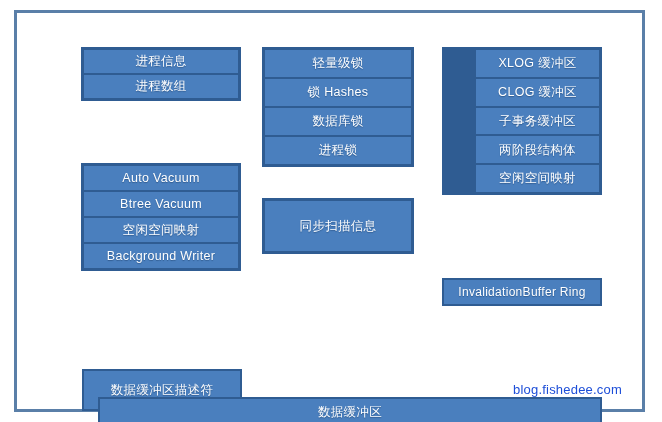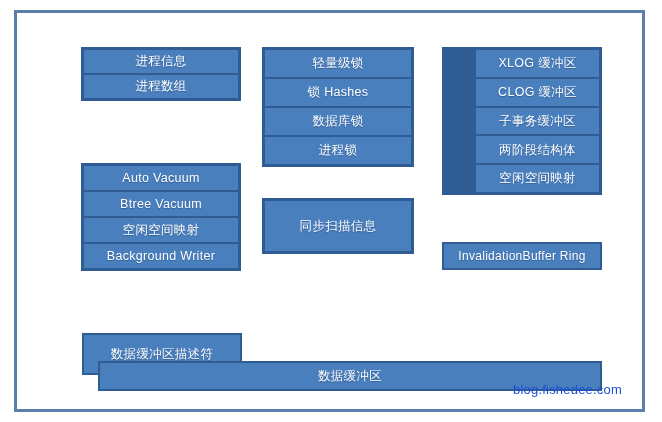--- a/index.html
+++ b/index.html
@@ -69,20 +69,21 @@
     border: 2px solid #2f5c92;
     color: #ffffff;
     font-size: 12.5px;
     display: flex;
     align-items: center;
     justify-content: center;
     box-sizing: border-box;
     text-shadow: 0 1px 1px rgba(20,50,90,0.45);
     letter-spacing: 0.3px;
     white-space: nowrap;
+    margin-top: 36px;
   }
 
   
   #grp-process      { left: 64px;  top: 34px;  width: 160px; height: 54px; }
   #grp-maintenance  { left: 64px;  top: 150px; width: 160px; height: 108px; }
   #grp-lock         { left: 245px; top: 34px;  width: 152px; height: 120px; }
   #grp-stats        { left: 245px; top: 185px; width: 152px; height: 56px; }
   #grp-buffer       { left: 425px; top: 34px;  width: 160px; height: 148px; padding-left: 32px; }
 
   #box-invalidation { left: 425px; top: 229px; width: 160px; height: 28px; font-size: 12px; }

